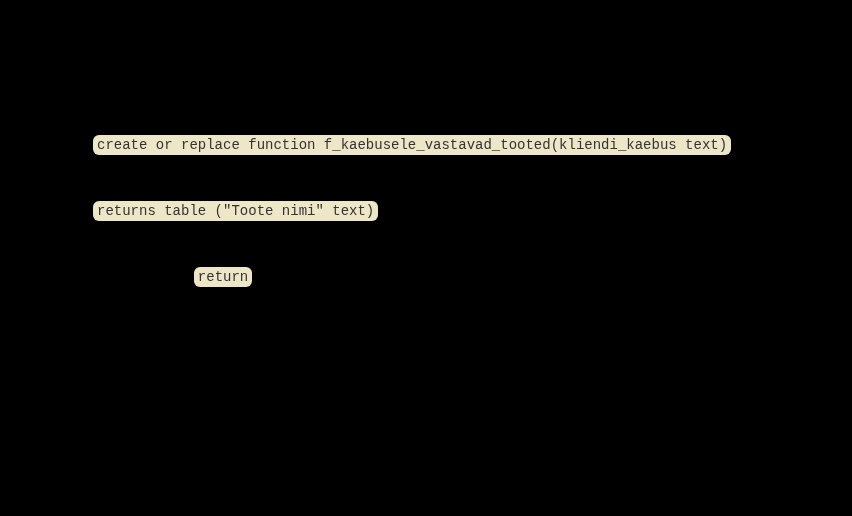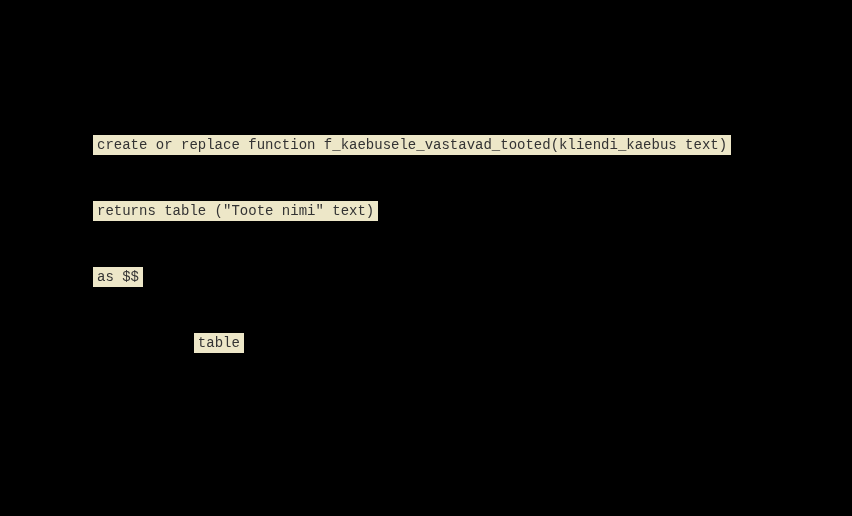--- a/index.html
+++ b/index.html
@@ -19,36 +19,35 @@
     line-height: 22px;
     color: #333333;
     white-space: pre;
   }
   .code-line {
     height: 22px;
   }
   .hl {
     background: #ede7c8;
     padding: 2px 4px;
-    border-radius: 0;
+    border-radius: 6px;
     box-decoration-break: clone;
     -webkit-box-decoration-break: clone;
   }
   .leading-spaces {
     display: inline-block;
   }
 </style>
 </head>
 <body>
 
 <div class="code-container">
   <div class="code-line"><span class="hl">create or replace function f_kaebusele_vastavad_tooted(kliendi_kaebus text)</span></div>
   <div class="code-line"><span class="hl">returns table ("Toote nimi" text)</span></div>
-  <div class="code-line"><span class="hl">as $$</span></div>
-  <div class="code-line"><span class="leading-spaces">            </span><span class="hl">table</span></div>
+  <div class="code-line"><span class="leading-spaces">            </span><span class="hl">return</span></div>
   <div class="code-line"><span class="leading-spaces">            </span></div>
   
   
   
   
   
   
   
   
   

